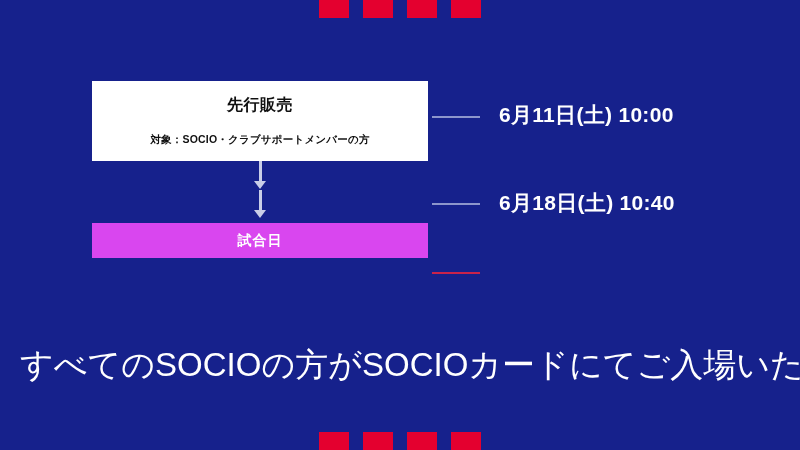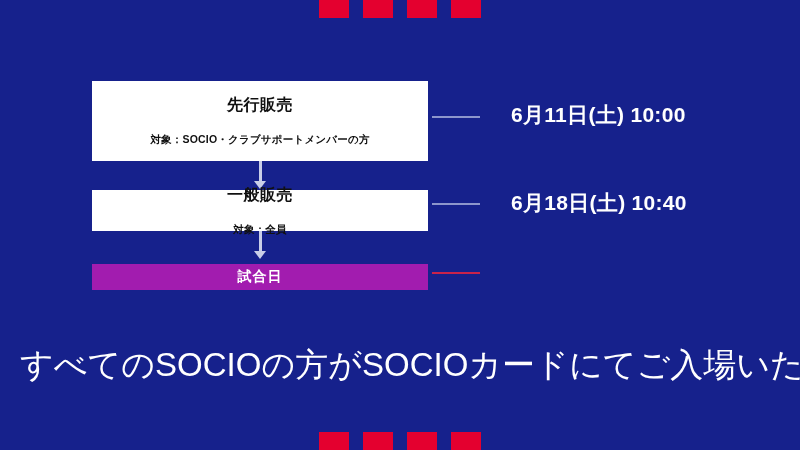--- a/index.html
+++ b/index.html
@@ -61,22 +61,22 @@
     color: #101010;
     display: flex;
     flex-direction: column;
     align-items: center;
     justify-content: center;
     text-align: center;
   }
   .step-box.b1 { height: 80px; }
   .step-box.b2 { height: 41px; }
   .step-box.match {
-    height: 26px;
-    background: #a21caf;
+    height: 35px;
+    background: #d946ef;
     color: #FFFFFF;
   }
 
   .step-title {
     font-size: 16px;
     font-weight: bold;
     line-height: 1.25;
     letter-spacing: 0.5px;
   }
   .step-sub {
@@ -127,21 +127,20 @@
   .leader.l2 { left: 432px; top: 203px; width: 48px; }
   .leader.l3 { left: 432px; top: 272px; width: 48px; background: #C8234A; }
 
   
   .date-label {
     position: absolute;
     color: #FFFFFF;
     font-weight: bold;
     letter-spacing: 0.3px;
     white-space: nowrap;
-    margin-left: 12px;
   }
   .date-label .line {
     font-size: 21px;
     line-height: 1.32;
   }
   .d1 { left: 499px; top: 101px; }
   .d2 { left: 499px; top: 189px; }
   .d3 { left: 499px; top: 240px; }
 
   
@@ -177,26 +176,20 @@
         <div class="step-title">先行販売</div>
         <div class="step-sub">対象：SOCIO・クラブサポートメンバーの方</div>
       </div>
     </div>
 
     <div class="connector">
       <div class="stem"></div>
       <div class="head"></div>
     </div>
 
-    <div class="row">
-      <div class="step-box b2">
-        <div class="step-title">一般販売</div>
-        <div class="step-sub">対象：全員</div>
-      </div>
-    </div>
 
     <div class="connector gap2">
       <div class="stem"></div>
       <div class="head"></div>
     </div>
 
     <div class="row">
       <div class="step-box match">
         <div class="match-title">試合日</div>
       </div>

